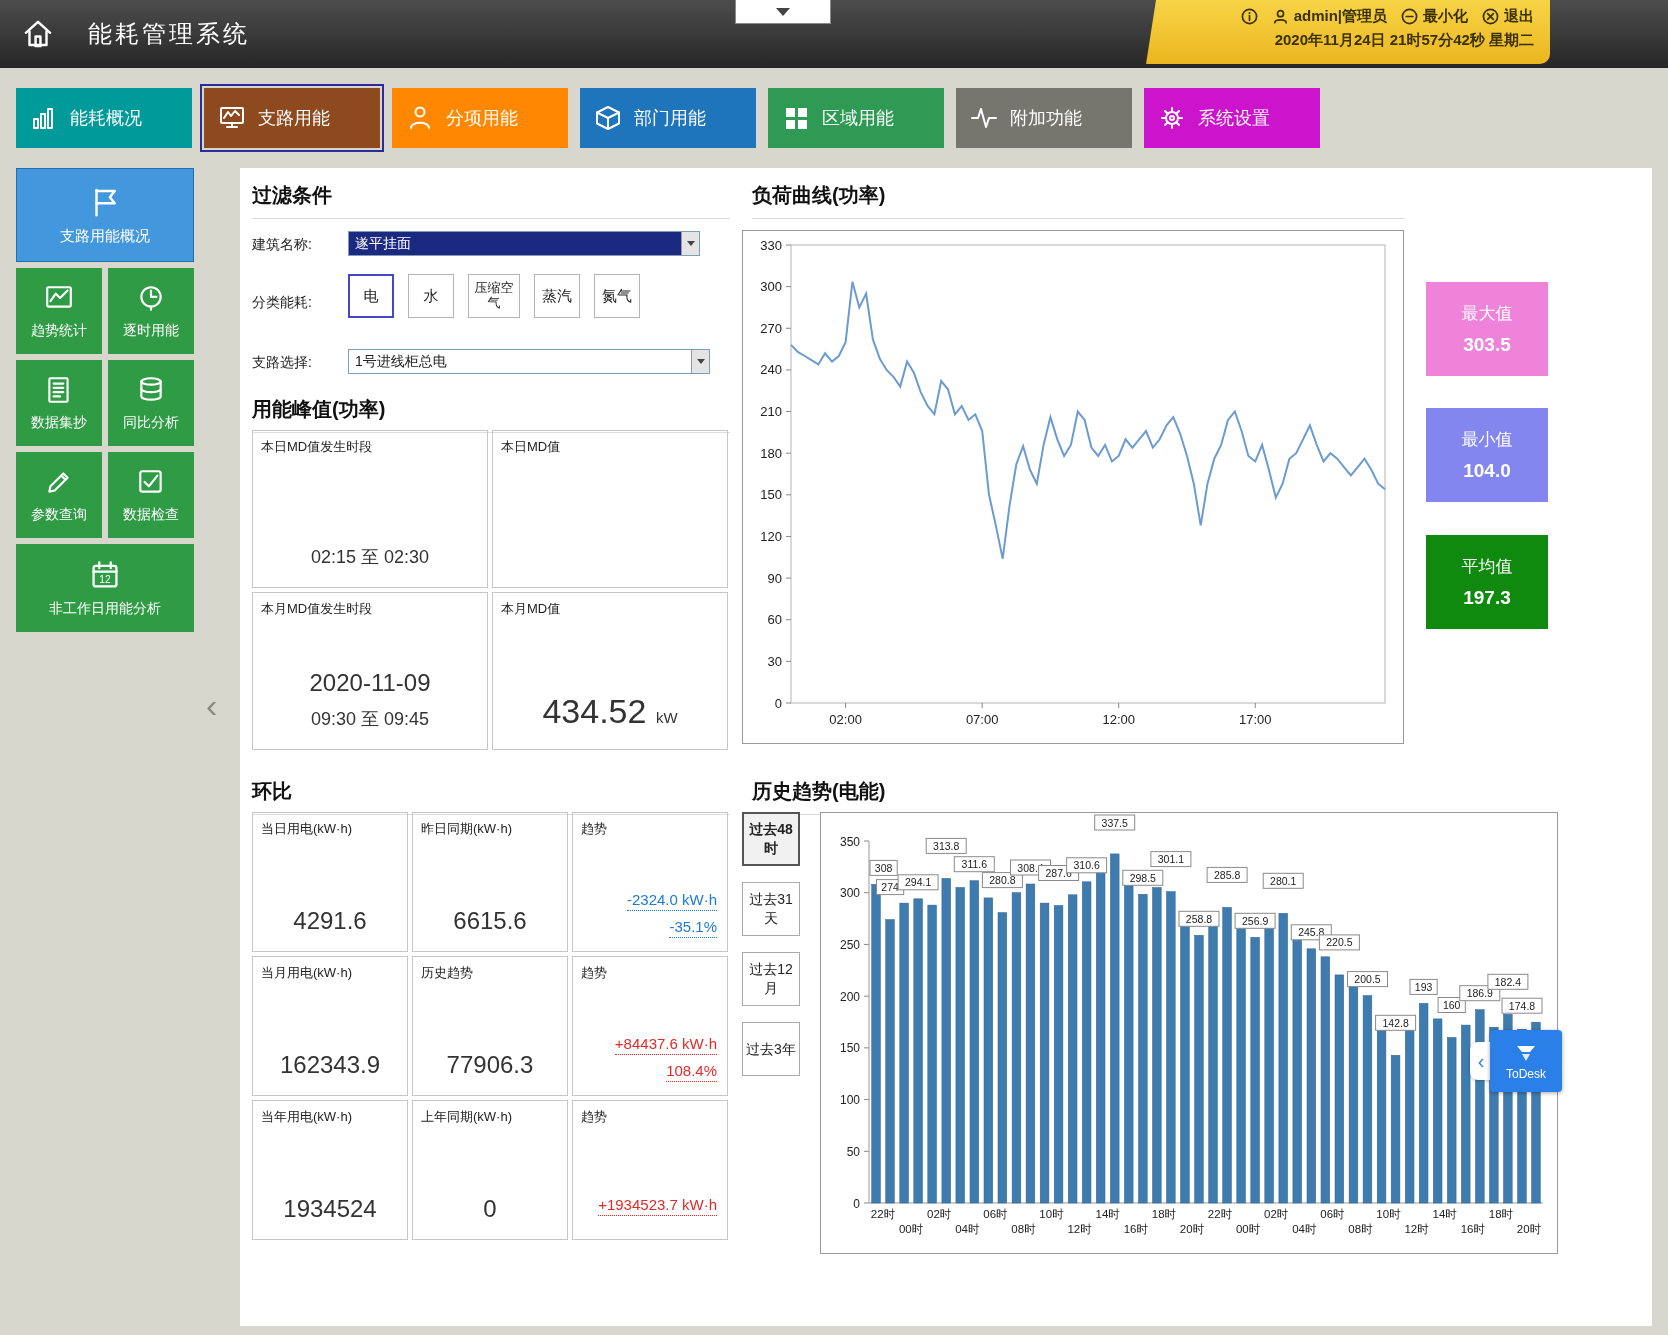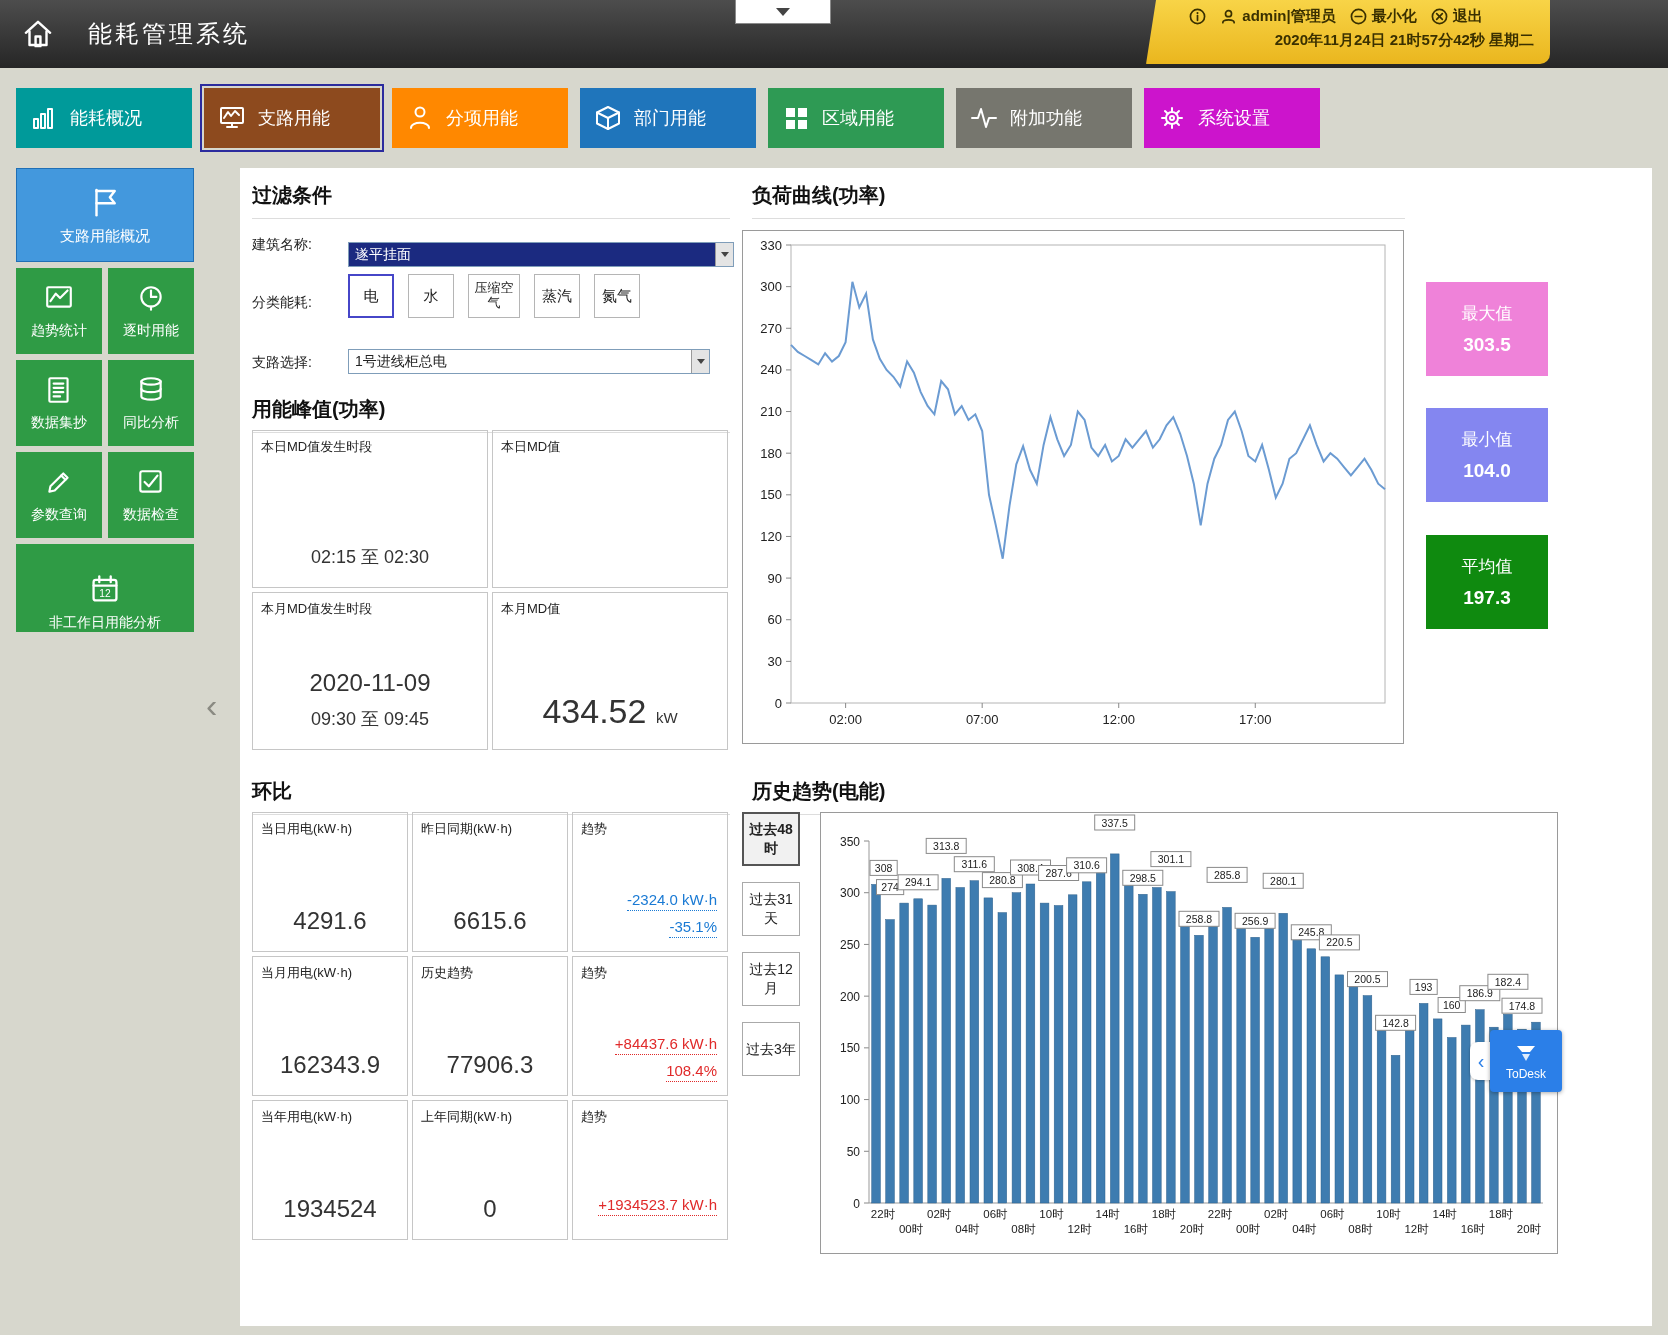--- a/index.html
+++ b/index.html
@@ -14,42 +14,42 @@
               display:flex; align-items:center; justify-content:center; cursor:pointer; }
   .app-title { position:absolute; left:88px; top:18px; font-size:24px; color:#fff; letter-spacing:3px; }
   .top-tab { position:absolute; left:735px; top:0; width:96px; height:24px; background:#fff;
              border:1px solid #8a8a8a; border-top:none; display:flex; align-items:center; justify-content:center; cursor:pointer; }
   .chev-down { width:0; height:0; border-left:7px solid transparent; border-right:7px solid transparent; border-top:8px solid #444; }
 
   .gold-panel { position:absolute; left:1138px; top:0; width:412px; height:64px;
                 background:linear-gradient(#f8d447,#eab61e);
                 clip-path:polygon(18px 0,100% 0,100% 100%,8px 100%);
                 border-radius:0 0 10px 10px; color:#3a3000; }
-  .gold-row1 { display:flex; justify-content:center; align-items:center; gap:14px; padding:7px 16px 0 0; font-size:15px; font-weight:bold; }
+  .gold-row1 { display:flex; justify-content:flex-end; align-items:center; gap:14px; padding:7px 16px 0 0; font-size:15px; font-weight:bold; }
   .gold-row1 .gitem { display:flex; align-items:center; gap:5px; cursor:pointer; }
   .gold-row2 { text-align:right; padding:5px 16px 0 0; font-size:15px; font-weight:bold; }
 
   
   .nav { position:absolute; left:16px; top:88px; display:flex; gap:12px; }
   .nav-tile { width:176px; height:60px; display:flex; align-items:center; gap:12px; padding-left:14px;
               color:#fff; font-size:18px; cursor:pointer; }
   .nt-teal{background:#009a9a}.nt-brown{background:#8d4a1e}.nt-orange{background:#ff8800}
   .nt-blue{background:#1f75bb}.nt-green{background:#2e9a54}.nt-gray{background:#76766e}.nt-magenta{background:#cc14cc}
   .nav-tile.selected { box-shadow:0 0 0 2px #d7d7cd, 0 0 0 4px #2b2b9e; }
 
   
   .sidebar { position:absolute; left:16px; top:168px; width:178px; }
   .sb-big { width:178px; height:94px; background:#4398dd; border:1px solid #1f6fb5; color:#fff;
             display:flex; flex-direction:column; align-items:center; justify-content:center; gap:8px;
             font-size:15px; cursor:pointer; margin-bottom:6px; }
   .sb-grid { display:grid; grid-template-columns:86px 86px; gap:6px; }
   .sb-tile { height:86px; background:#2f9b45; color:#fff; display:flex; flex-direction:column;
              align-items:center; justify-content:center; gap:9px; font-size:14px; cursor:pointer; }
   .sb-wide { width:178px; height:88px; background:#2f9b45; color:#fff; display:flex; flex-direction:column;
-             align-items:center; justify-content:flex-end; gap:9px; font-size:14px; cursor:pointer; margin-top:6px; }
+             align-items:center; justify-content:center; gap:9px; font-size:14px; cursor:pointer; margin-top:6px; }
   .collapse-handle { position:absolute; left:206px; top:686px; font-size:34px; color:#8a8a82; cursor:pointer; }
 
   
   .main { position:absolute; left:240px; top:168px; width:1412px; height:1158px; background:#fff; }
   .sec-title { position:absolute; font-size:20px; font-weight:bold; color:#111;
                border-bottom:1px solid #ddd; padding-bottom:9px; }
 
   
   .flabel { position:absolute; font-size:14px; color:#222; }
   .combo { position:absolute; height:25px; display:flex; border:1px solid #7f9db9; cursor:pointer; }
@@ -300,21 +300,21 @@
       </svg>
       <span>非工作日用能分析</span>
     </div>
   </div>
   <div class="collapse-handle">‹</div>
 
   <div class="main">
 
     <div class="sec-title" style="left:12px;top:14px;width:478px;">过滤条件</div>
     <div class="flabel" style="left:12px;top:68px;">建筑名称:</div>
-    <div class="combo dark" style="left:108px;top:74px;width:386px;">
+    <div class="combo dark" style="left:108px;top:63px;width:352px;">
       <div class="cbody">遂平挂面</div>
       <div class="cbtn">
           <span class="tri"></span>
         </div>
     </div>
     <div class="flabel" style="left:12px;top:126px;">分类能耗:</div>
     <div class="energy-row" style="left:108px;top:106px;">
       <div class="ebtn selected">电</div>
       <div class="ebtn">水</div>
       <div class="ebtn two">压缩空气</div>

